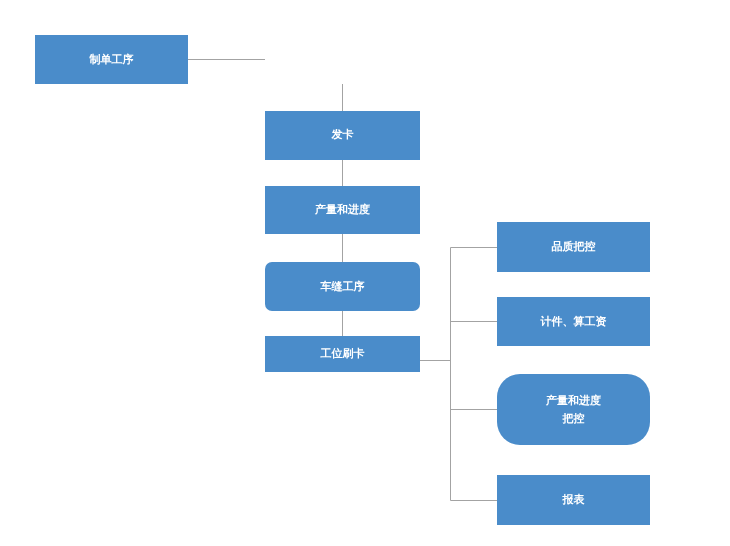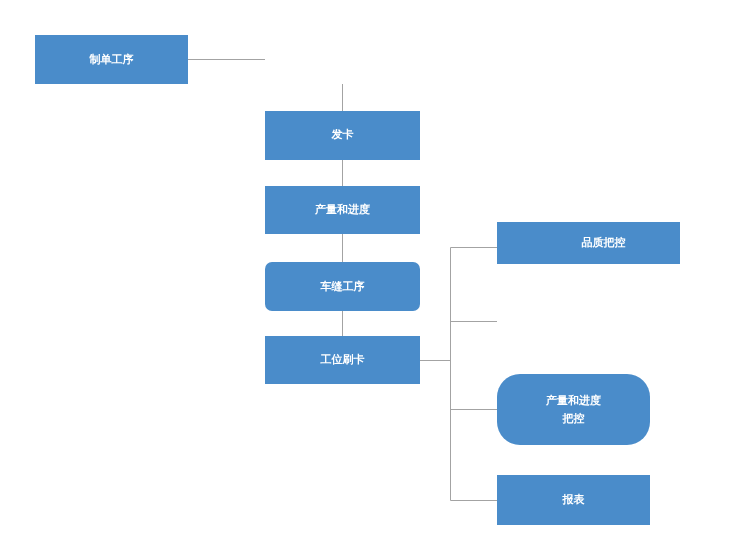--- a/index.html
+++ b/index.html
@@ -28,22 +28,22 @@
     font-weight:bold;
     text-align:center;
     white-space:pre-line;
     line-height:1.55;
   }
   .n0{left:35px;  top:35px;  width:153px; height:49px;}
   .n1{left:265px; top:32px;  width:155px; height:52px;}
   .n2{left:265px; top:111px; width:155px; height:49px;font-family:Liberation Mono, monospace;}
   .n3{left:265px; top:186px; width:155px; height:48px;}
   .n4{left:265px; top:262px; width:155px; height:49px;border-radius:7px;}
-  .n5{left:265px; top:336px; width:155px; height:48px;}
-  .n6{left:497px; top:222px; width:153px; height:42px;padding-left:30px;}
+  .n5{left:265px; top:336px; width:155px; height:36px;}
+  .n6{left:497px; top:222px; width:153px; height:50px;}
   .n7{left:497px; top:297px; width:153px; height:49px;}
   .n8{left:497px; top:374px; width:153px; height:71px;border-radius:23px;}
   .n9{left:497px; top:475px; width:153px; height:50px;}
 </style>
 </head>
 <body>
 
 <div class="canvas">
 
   <svg class="connectors" viewBox="0 0 730 546" xmlns="http://www.w3.org/2000/svg">
@@ -61,17 +61,18 @@
       <line x1="450.5" y1="500.5" x2="497" y2="500.5"></line>
     </g>
   </svg>
 
   <div class="node n0">制单工序</div>
   <div class="node n2">发卡</div>
   <div class="node n3">产量和进度</div>
   <div class="node n4">车缝工序</div>
   <div class="node n5">工位刷卡</div>
   <div class="node n6">品质把控</div>
+  <div class="node n7">计件、算工资</div>
   <div class="node n8">产量和进度
 把控</div>
   <div class="node n9">报表</div>
 
 </div>
 
 </body></html>

